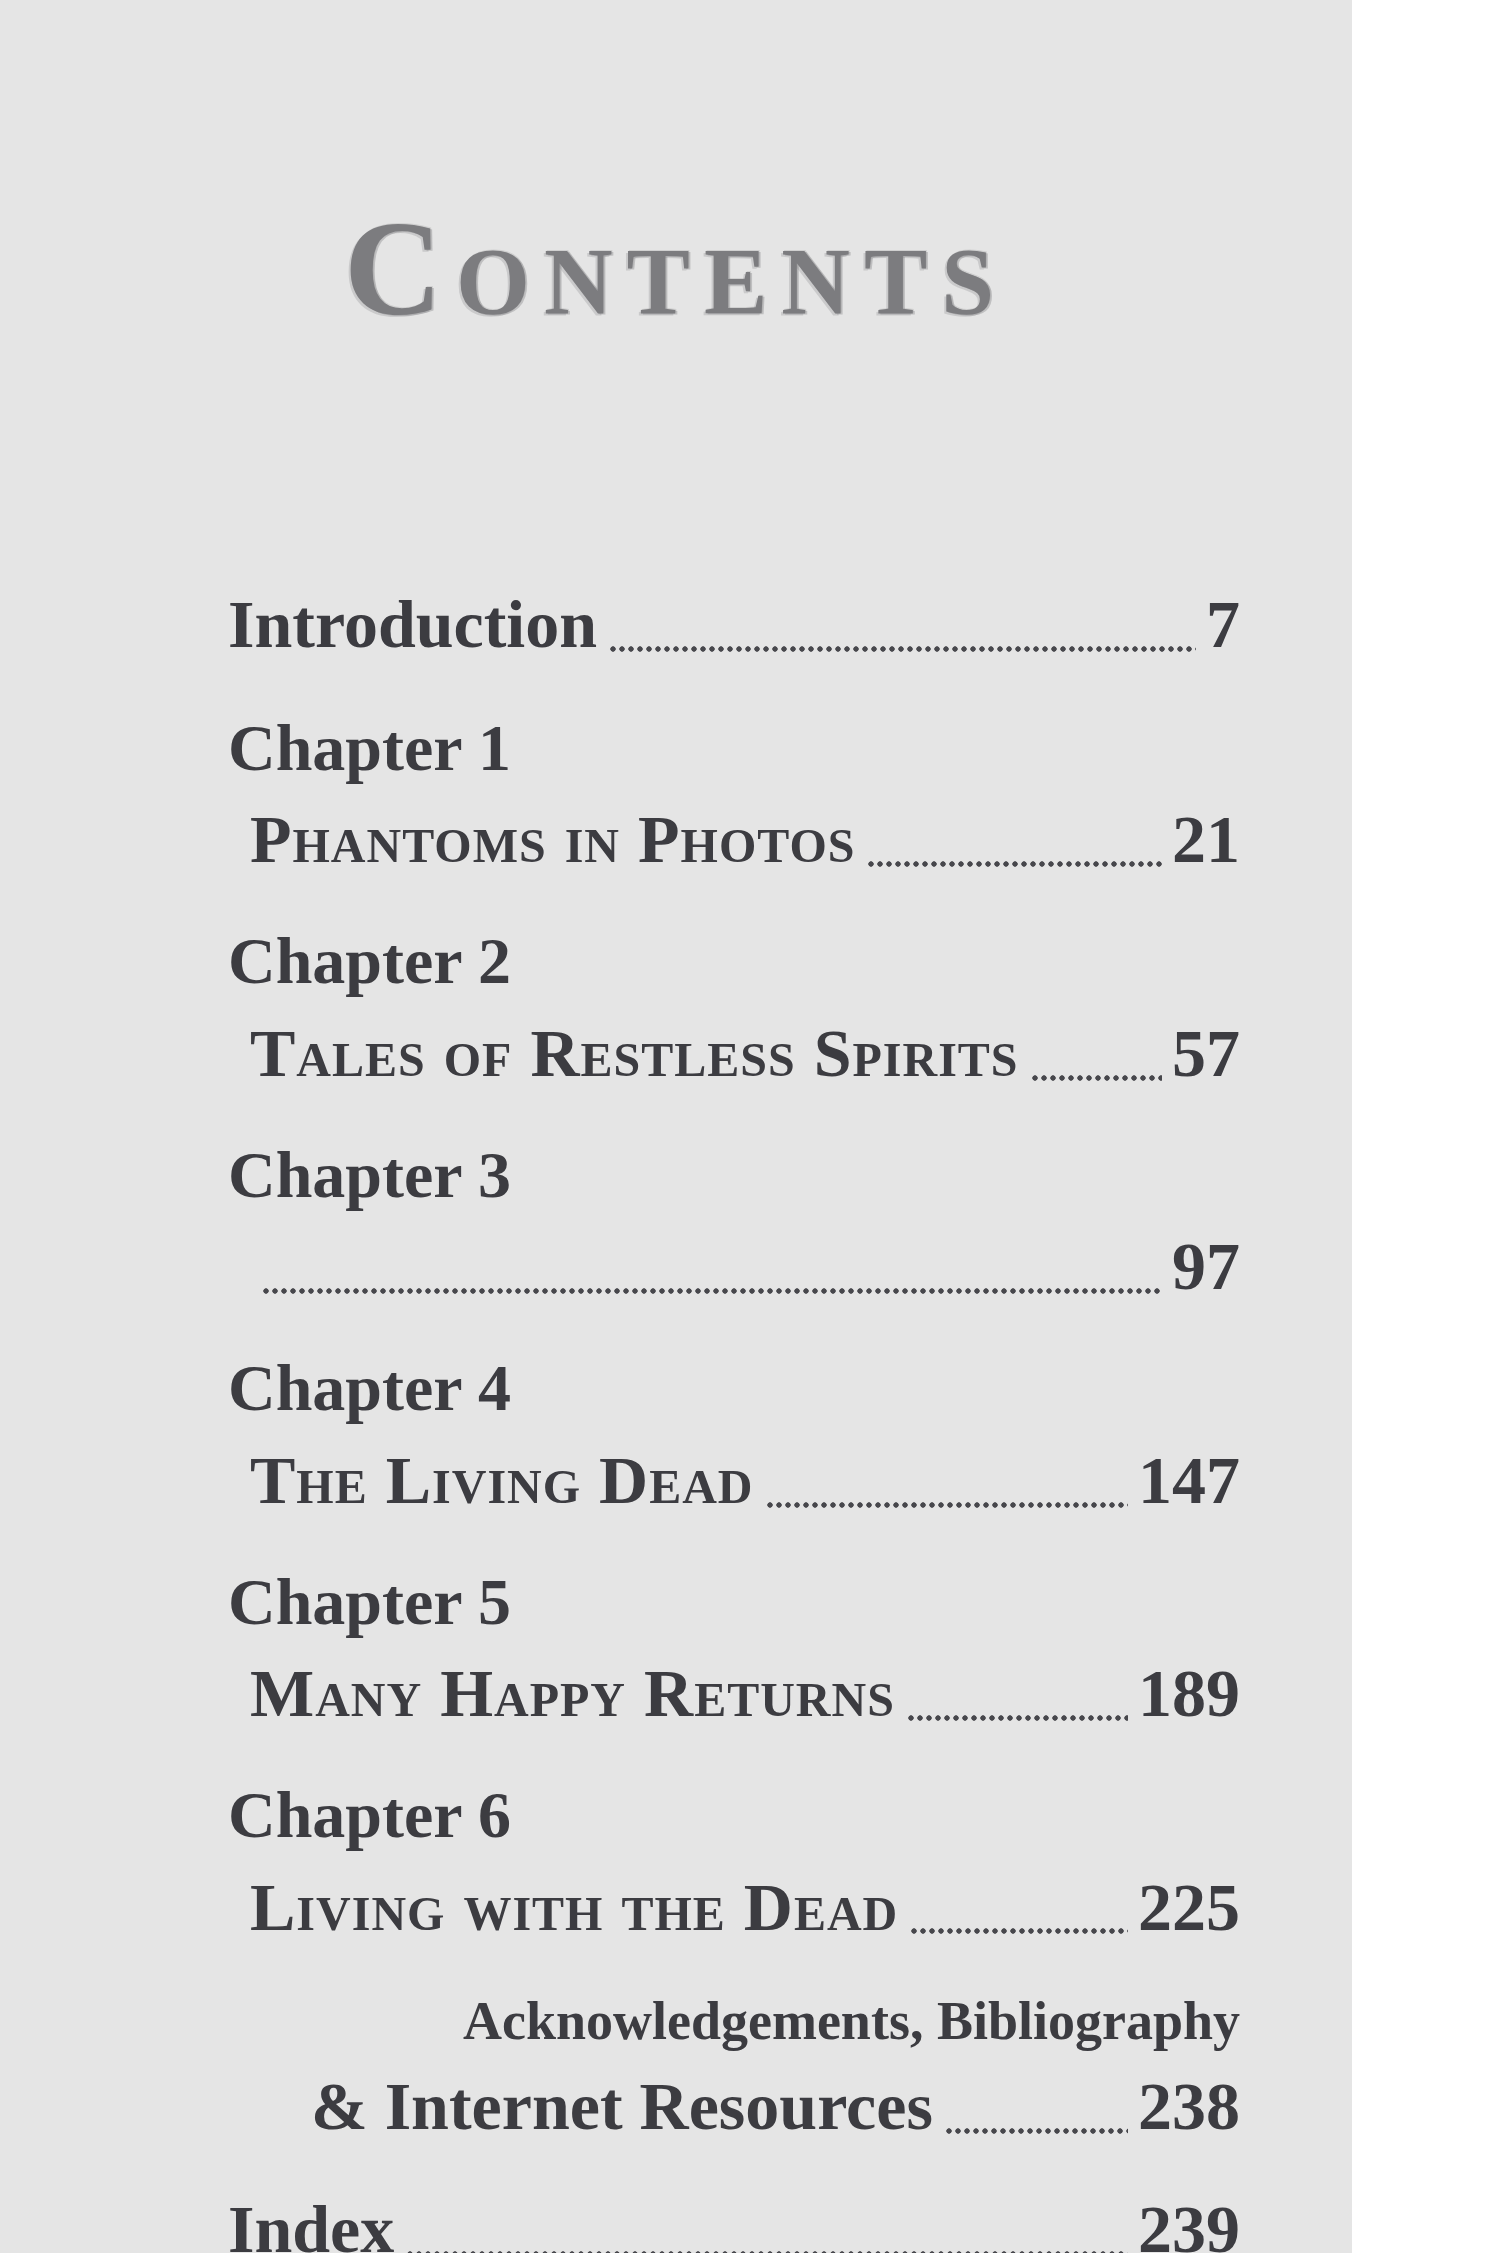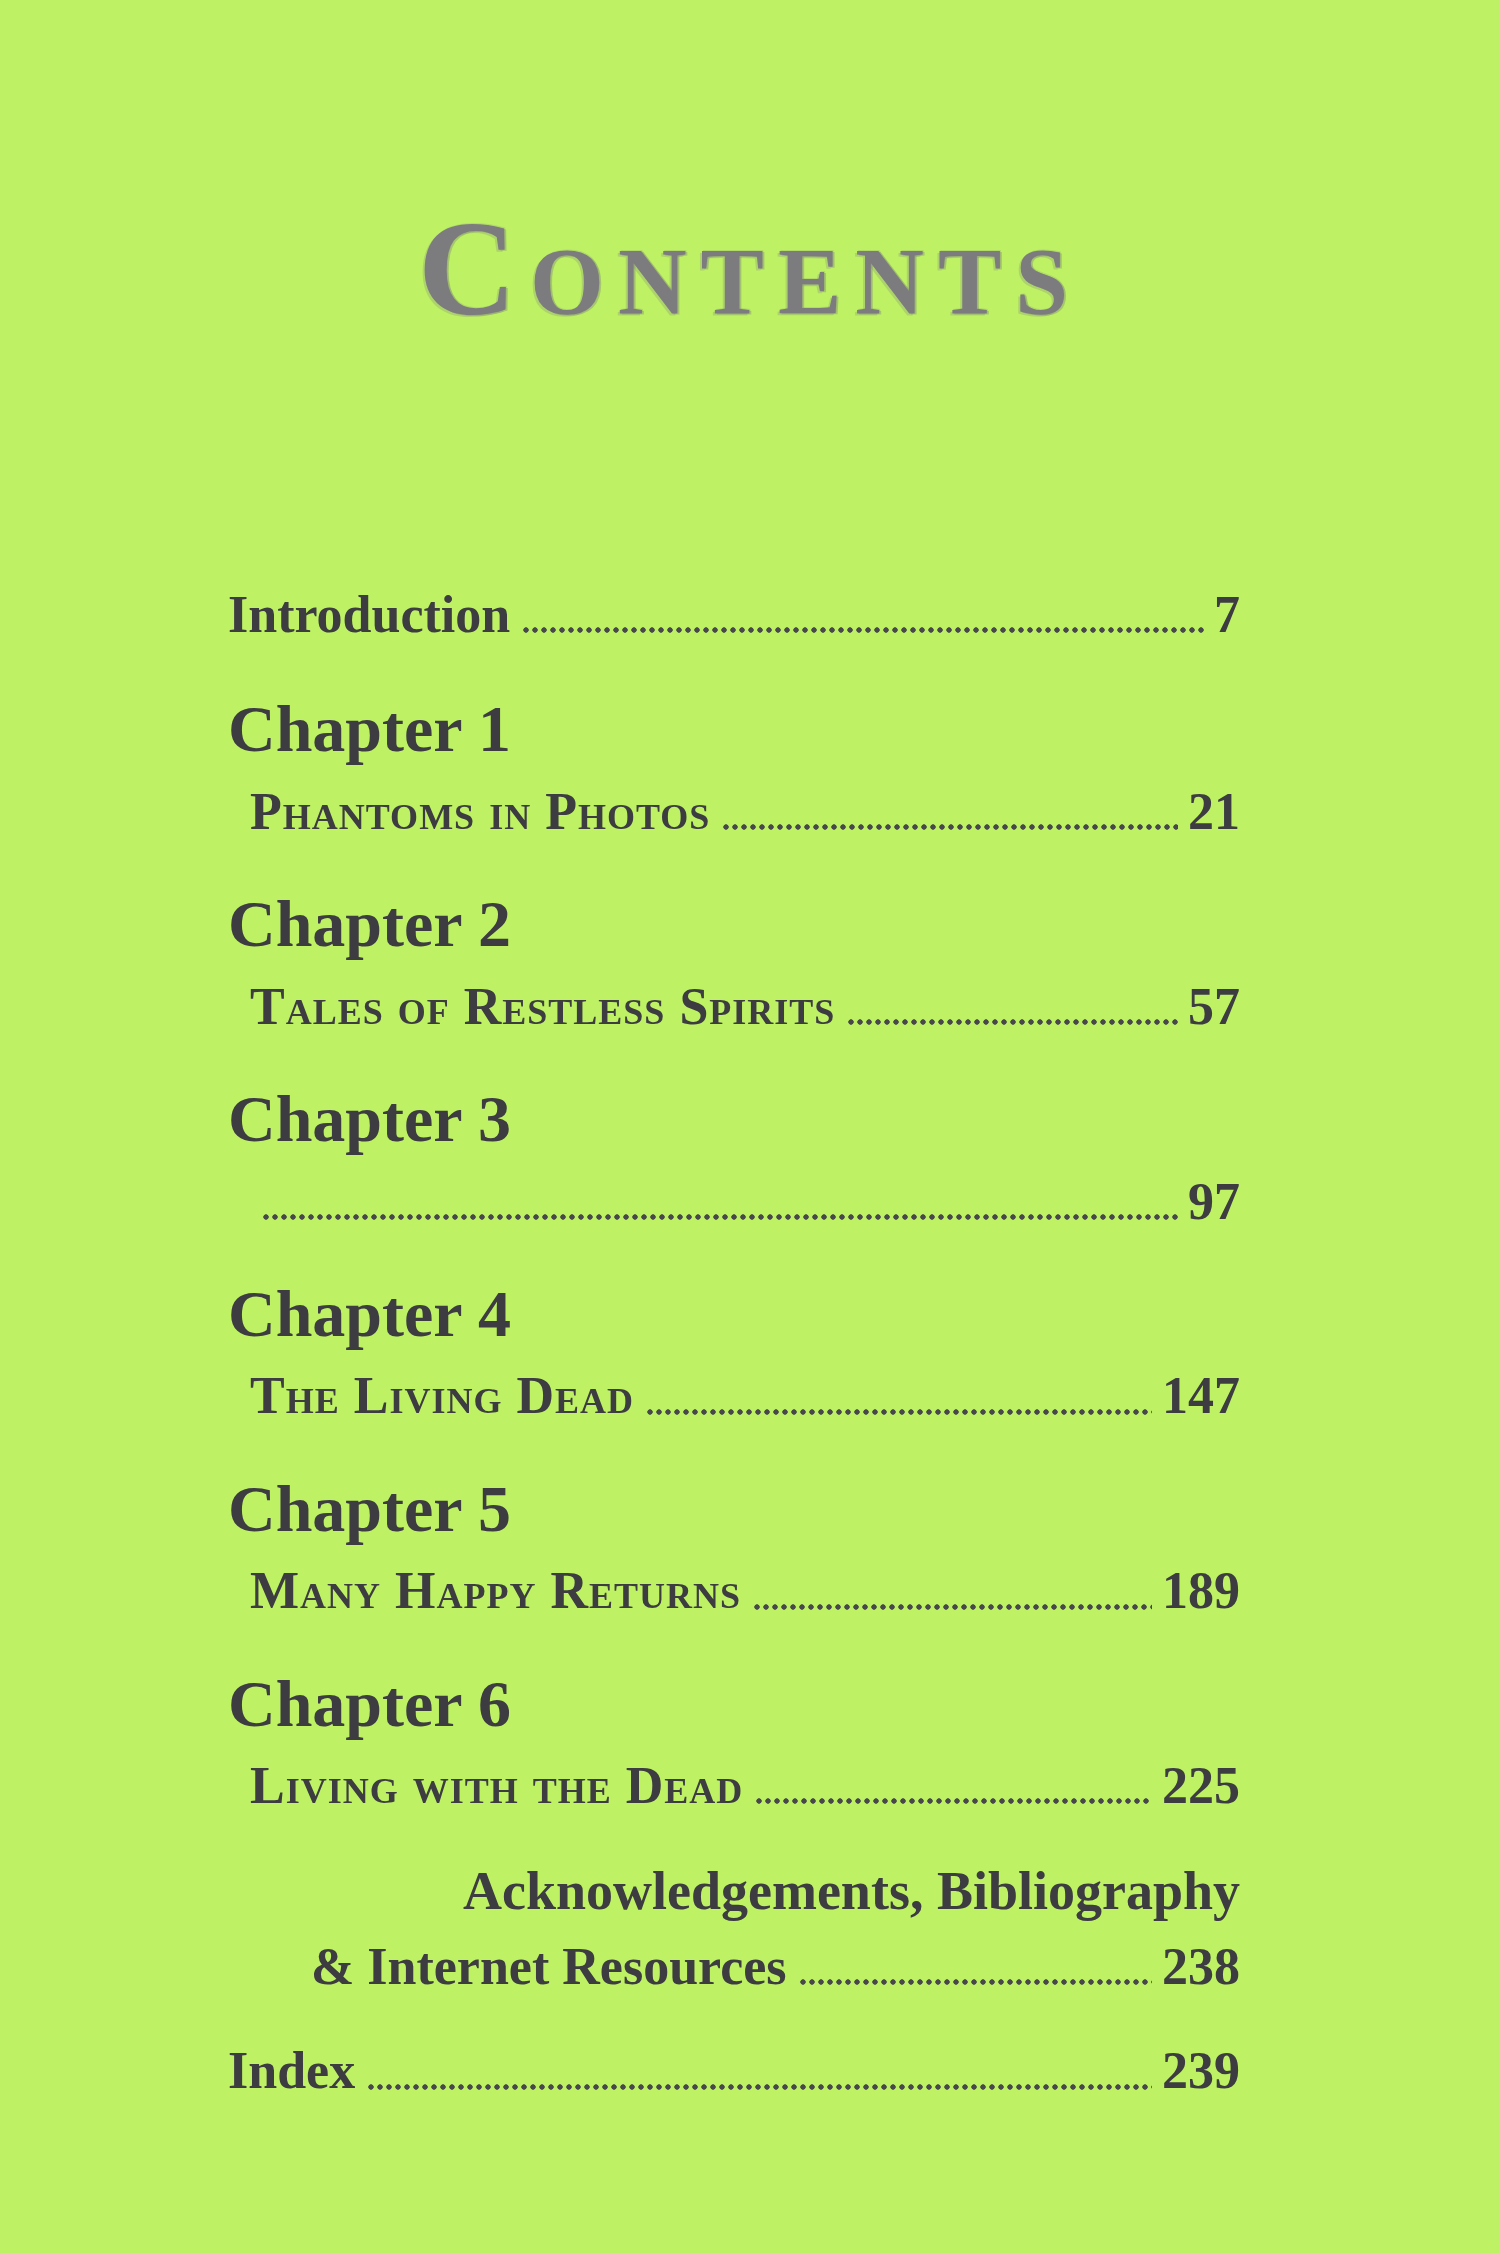--- a/index.html
+++ b/index.html
@@ -1,20 +1,20 @@
 <!DOCTYPE html>
 <html><head>
 <meta charset="utf-8">
 <style>
   html, body { margin: 0; padding: 0; background: #ffffff; }
   .page {
     position: relative;
-    width: 1500px;
+    width: 1352px;
     height: 2253px;
-    background: #bef264;
+    background: #e5e5e5;
     font-family: "Liberation Serif", "DejaVu Serif", serif;
     color: #3c3c41;
     overflow: hidden;
   }
   .heading {
     position: absolute;
     top: 200px;
     left: 0;
     width: 100%;
     margin: 0;
@@ -29,21 +29,21 @@
   }
   .toc {
     position: absolute;
     left: 228px;
     top: 585px;
     width: 1012px;
   }
   .row {
     display: flex;
     align-items: flex-end;
-    font-size: 52px;
+    font-size: 68px;
     font-weight: 600;
     line-height: 1.16;
   }
   .label { white-space: nowrap; }
   .dots {
     flex: 1 1 auto;
     height: 6px;
     margin: 0 10px 12px 12px;
     background-image: radial-gradient(circle at 4px 3px, #47474c 2.4px, rgba(0,0,0,0) 3px);
     background-size: 9px 6px;

